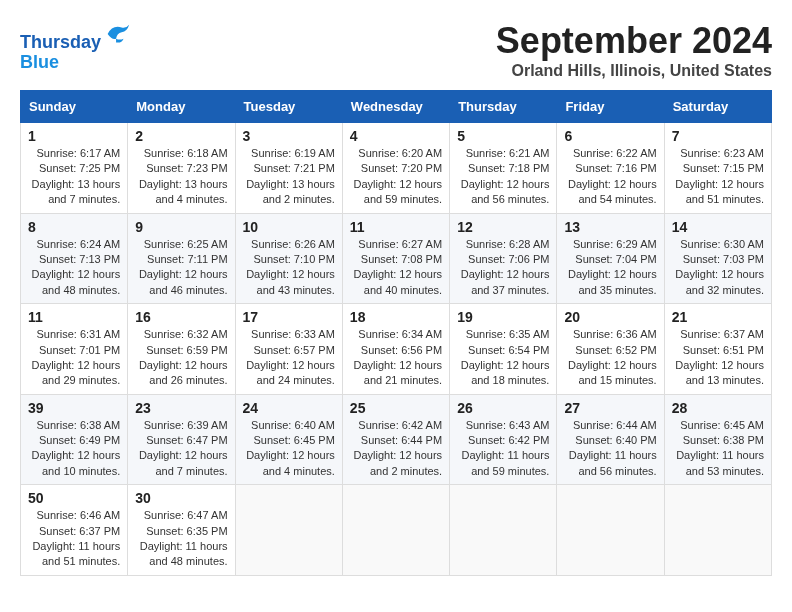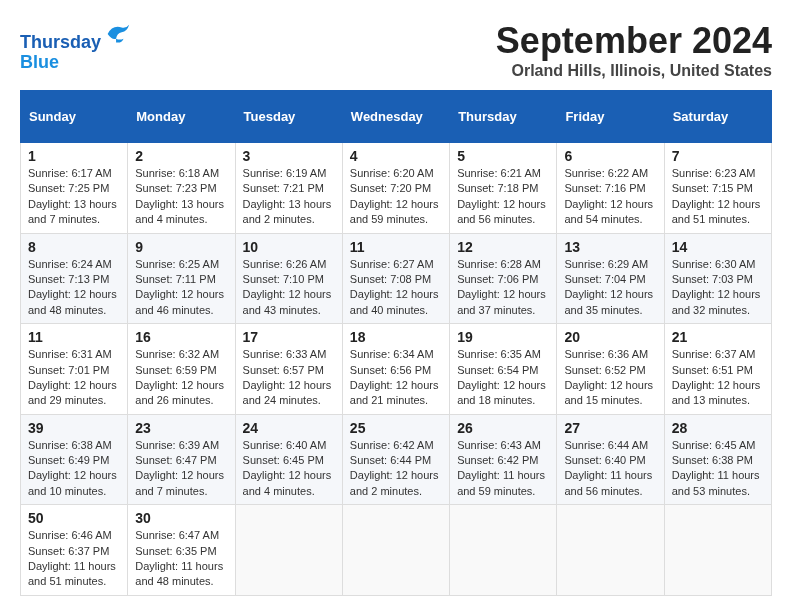--- a/index.html
+++ b/index.html
@@ -50,21 +50,21 @@
     }
     .calendar-table {
       width: 100%;
       border-collapse: collapse;
       font-size: 11px;
     }
     .calendar-table th {
       background-color: #1a5fb4;
       color: #fff;
       text-align: left;
-      padding: 18px 8px;
+      padding: 8px 8px;
       font-size: 13px;
       font-weight: bold;
       border: 1px solid #1a5fb4;
     }
     .calendar-table td {
       vertical-align: top;
       padding: 5px 7px;
       border: 1px solid #ddd;
       width: calc(100% / 7);
       height: 80px;
@@ -76,20 +76,21 @@
     .day-number {
       font-size: 14px;
       font-weight: bold;
       color: #222;
       display: block;
       margin-bottom: 2px;
     }
     .day-info {
       color: #333;
       line-height: 1.4;
+      text-align: right;
     }
     .empty-cell {
       background: #f9f9f9 !important;
     }
   </style>
 </head>
 <body>
 
 <div class="header-section">
   <div class="logo">

